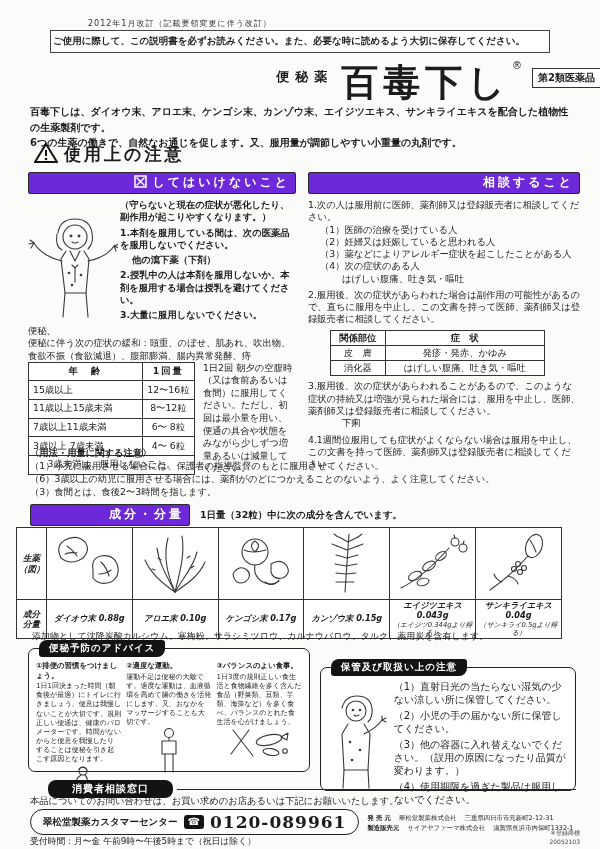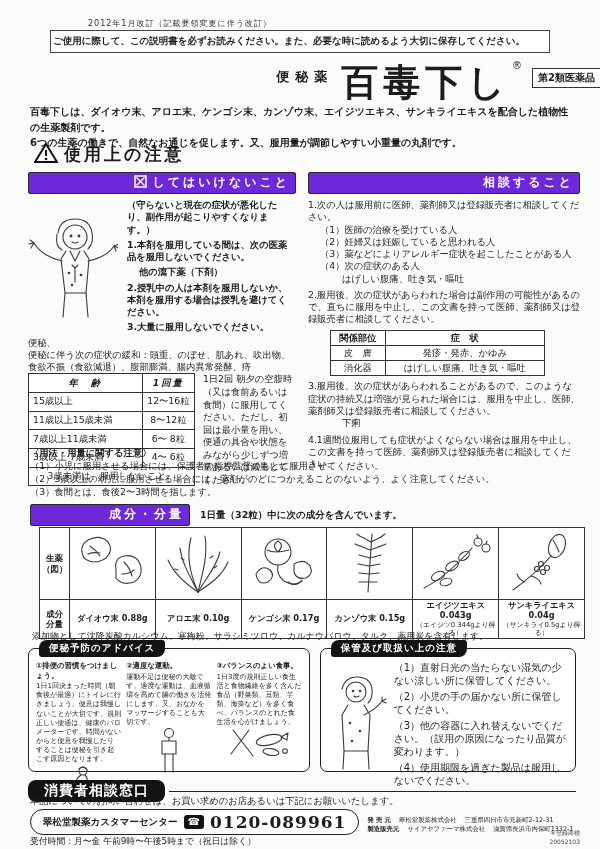--- a/index.html
+++ b/index.html
@@ -32,70 +32,70 @@
     box-shadow:0 0 0 1px #2a2a2a inset;
   }
   .banner.small { font-size:11px; width:150px; }
   .banner svg { vertical-align:-2px; margin-right:5px; }
 
   .cols { position:absolute; top:172px; left:28px; width:552px; display:flex; gap:12px; }
   .col-l { width:268px; }
   .col-r { width:272px; }
   .txt { font-size:9.3px; line-height:1.32; }
   .b { font-weight:bold; }
-  .dont-row { display:flex; gap:7px; }
+  .dont-row { display:flex; gap:0; }
   .dont-row .fig { flex:0 0 92px; padding-top:14px; }
   .dont-list p { margin-bottom:3px; }
   .indent1 { padding-left:12px; }
   .indent2 { padding-left:34px; } .mt4 { margin-top:4px; } .mt6 { margin-top:6px; }
 
   table { border-collapse:collapse; background:#fff; }
   th,td { border:1px solid #333; font-size:9.3px; padding:1px 4px; }
   .dosage-wrap { display:flex; gap:8px; }
   .dosage-table { width:172px; }
-  .dosage-table th { font-weight:bold; letter-spacing:2px;font-style:italic; }
+  .dosage-table th { font-weight:bold; letter-spacing:2px; }
   .dosage-table td:last-child { text-align:center; width:52px; }
   .dosage-desc { width:96px; font-size:9.3px; line-height:1.35; }
   .sym-table { width:215px; margin:4px 0 4px 22px; }
   .sym-table th, .sym-table td { text-align:center; padding:1px 3px; }
 
   .notes-block { position:absolute; top:446px; left:30px; width:470px; font-size:9.3px; line-height:1.4; }
 
   .ing-head { position:absolute; top:504px; left:30px; width:540px; display:flex; align-items:center; gap:10px; }
   .ing-head .banner { margin-bottom:0; width:160px; }
   .ing-intro { font-size:9.5px; font-weight:bold; }
-  .ing-table { position:absolute; top:527px; left:39px; width:546px; table-layout:fixed; }
+  .ing-table { position:absolute; top:527px; left:16px; width:546px; table-layout:fixed;font-style:italic; }
   .ing-table td { text-align:center; vertical-align:middle; padding:1px 2px; }
   .ing-label { width:30px; font-size:8.5px; font-weight:bold; line-height:1.2; }
   .plant-cell { height:72px; }
   .ing-name { font-size:8.2px; font-weight:bold; line-height:1.2; }
   .ing-sub { font-size:6.8px; font-weight:normal; display:block; }
   .additives { position:absolute; top:630px; left:32px; width:545px; font-size:9px; }
 
   .boxes { position:absolute; top:648px; left:28px; width:548px; display:flex; gap:10px; }
   .obox { position:relative; border:1.5px solid #222; border-radius:7px; background:#fff; padding:12px 7px 6px; }
   .obox-title {
     position:absolute; top:-9px; left:10px; background:#131313; color:#fff;
     font-size:9.5px; font-weight:bold; letter-spacing:1px; padding:2px 10px; border-radius:8px 3px 8px 3px;
   }
   .advice-box { width:287px; height:124px; }
   .advice-cols { display:flex; gap:5px; }
   .advice-col { width:33%; font-size:7px; line-height:1.3; }
   .advice-col h4 { font-size:7.4px; margin-bottom:2px; }
   .advice-col .fig { text-align:center; margin-top:1px; }
-  .storage-box { width:261px; height:124px; display:flex; gap:4px; }
+  .storage-box { width:261px; height:124px; display:flex; gap:4px;margin-top:19px; }
   .storage-box .fig { flex:0 0 62px; padding-top:12px; }
   .storage-list { font-size:10px; line-height:1.3; }
   .storage-list p { margin-bottom:3px; }
 
   .contact-row { position:absolute; top:780px; left:28px; width:548px; display:flex; align-items:center; }
-  .pill-banner { background:#131313; color:#fff; font-size:14px; font-weight:bold; padding:2px 16px; border-radius:8px; letter-spacing:1px; }
+  .pill-banner { background:#131313; color:#fff; font-size:10px; font-weight:bold; padding:2px 24px; border-radius:8px; letter-spacing:1px;margin-left:20px; }
   .contact-rule { flex:1; height:1px; background:#222; margin-left:4px; }
   .contact-lead { position:absolute; top:795px; left:30px; font-size:9.3px; }
-  .phone-row { position:absolute; top:809px; left:30px; width:548px; display:flex; align-items:flex-end; }
+  .phone-row { position:absolute; top:809px; left:30px; width:548px; display:flex; align-items:center; }
   .phone-box { border:1.5px solid #222; border-radius:14px; padding:2px 12px; display:flex; align-items:center; gap:6px; background:#fff; white-space:nowrap; }
   .cc-name { font-size:9.5px; font-weight:bold; }
   .freedial { background:#131313; color:#fff; font-size:10px; border-radius:3px; padding:0 4px; line-height:14px; }
   .phone-num { font-family:"DejaVu Serif","Liberation Serif",serif; font-size:17px; font-weight:bold; letter-spacing:1px; }
   .company-info { margin-left:8px; font-size:6.4px; line-height:1.5; padding-top:3px; white-space:nowrap; }
   .company-info .row span { margin-right:6px; }
   .hours { position:absolute; top:836px; left:30px; font-size:8.8px; }
   .tm-block { position:absolute; top:828px; right:20px; font-size:6px; text-align:right; color:#444; line-height:1.5; }
 
   svg.line-art { stroke:#3a3a3a; fill:none; stroke-width:1.1; stroke-linecap:round; stroke-linejoin:round; }
@@ -236,21 +236,21 @@
         <p>3.服用後、次の症状があらわれることがあるので、このような症状の持続又は増強が見られた場合には、服用を中止し、医師、薬剤師又は登録販売者に相談してください。</p>
         <p class="indent2">下痢</p>
         <p class="mt4">4.1週間位服用しても症状がよくならない場合は服用を中止し、この文書を持って医師、薬剤師又は登録販売者に相談してください。</p>
       </div>
     </div>
   </div>
 
   <div class="notes-block">
     <p class="b">〈用法・用量に関する注意〉</p>
     <p>（1）小児に服用させる場合には、保護者の指導監督のもとに服用させてください。</p>
-    <p>（2）3歳以上の幼児に服用させる場合には、薬剤がのどにつかえることのないよう、よく注意してください。</p>
+    <p>（6）3歳以上の幼児に服用させる場合には、薬剤がのどにつかえることのないよう、よく注意してください。</p>
     <p>（3）食間とは、食後2〜3時間を指します。</p>
   </div>
 
   <div class="ing-head">
     <div class="banner">
       <span>成分・分量</span>
     </div>
     <div class="ing-intro">1日量（32粒）中に次の成分を含んでいます。</div>
   </div>
 

